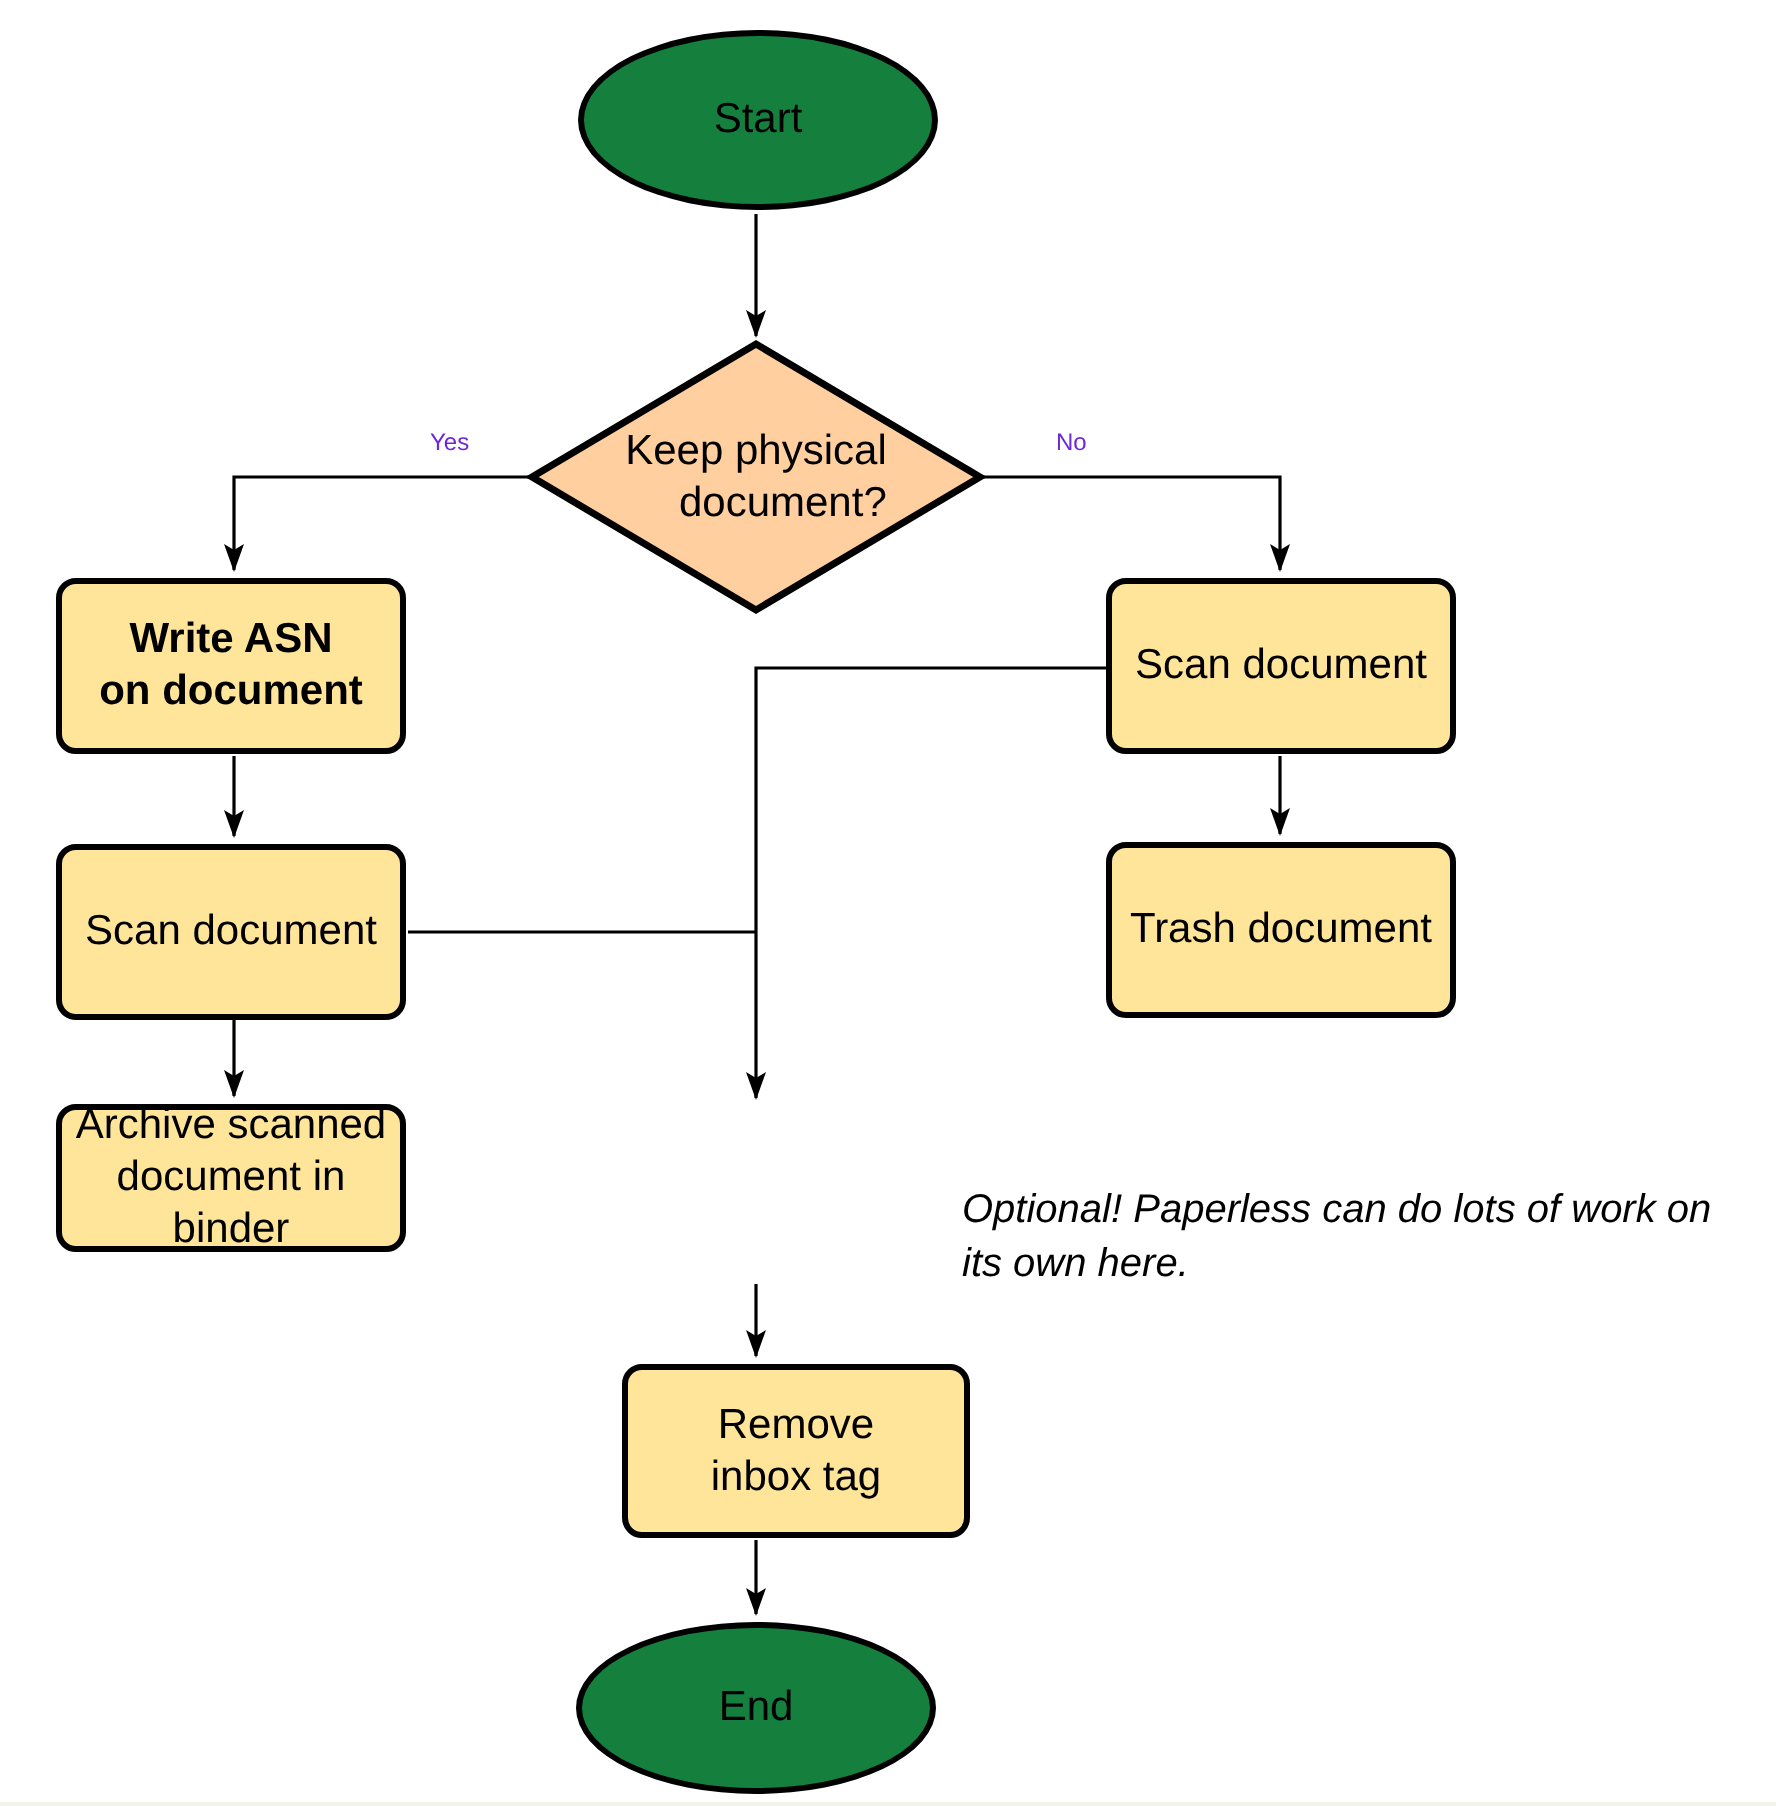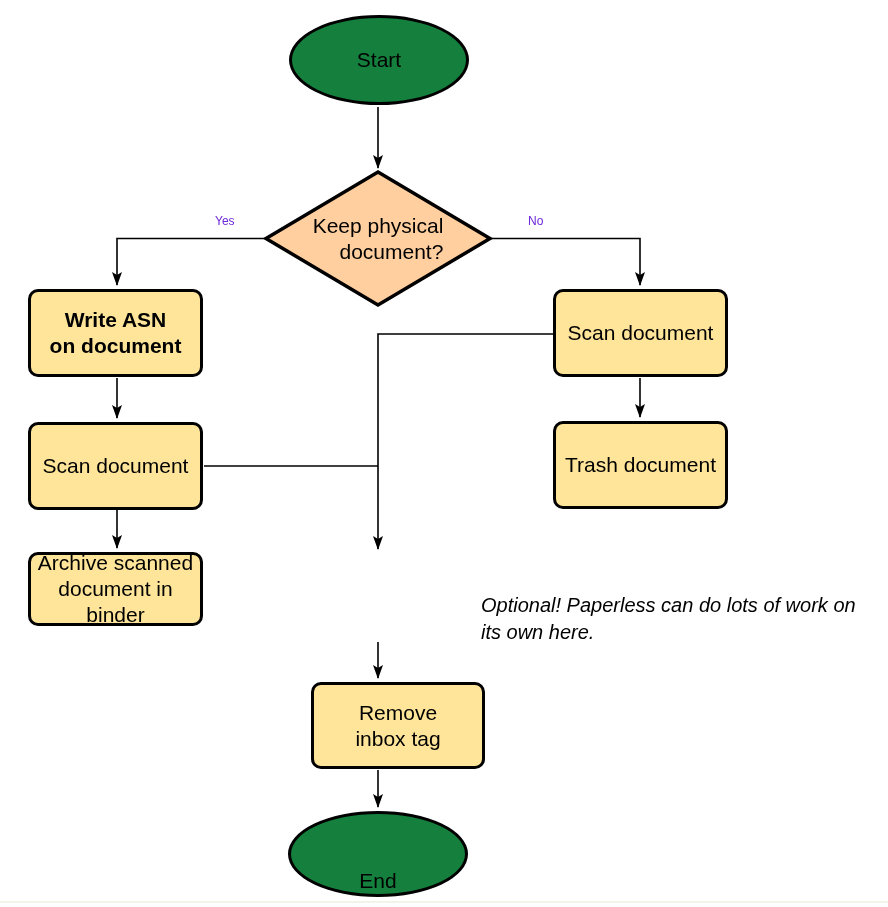--- a/index.html
+++ b/index.html
@@ -145,21 +145,21 @@
   <div class="node process" style="left:553px; top:421px; width:175px; height:88px;">
     <span>Trash document</span>
   </div>
 
 
   <div class="node process" style="left:291px; top:682px; width:174px; height:87px;margin-left:20px;">
     <span>Remove
 inbox tag</span>
   </div>
 
-  <div class="node terminal" style="left:288px; top:811px; width:180px; height:86px;align-items:flex-end;">
+  <div class="node terminal" style="left:288px; top:811px; width:180px; height:86px;">
     <span>End</span>
   </div>
 
   <div class="annotation">Optional! Paperless can do lots of work on
 its own here.</div>
 
   <div class="bottom-edge"></div>
 
 </div>
 

